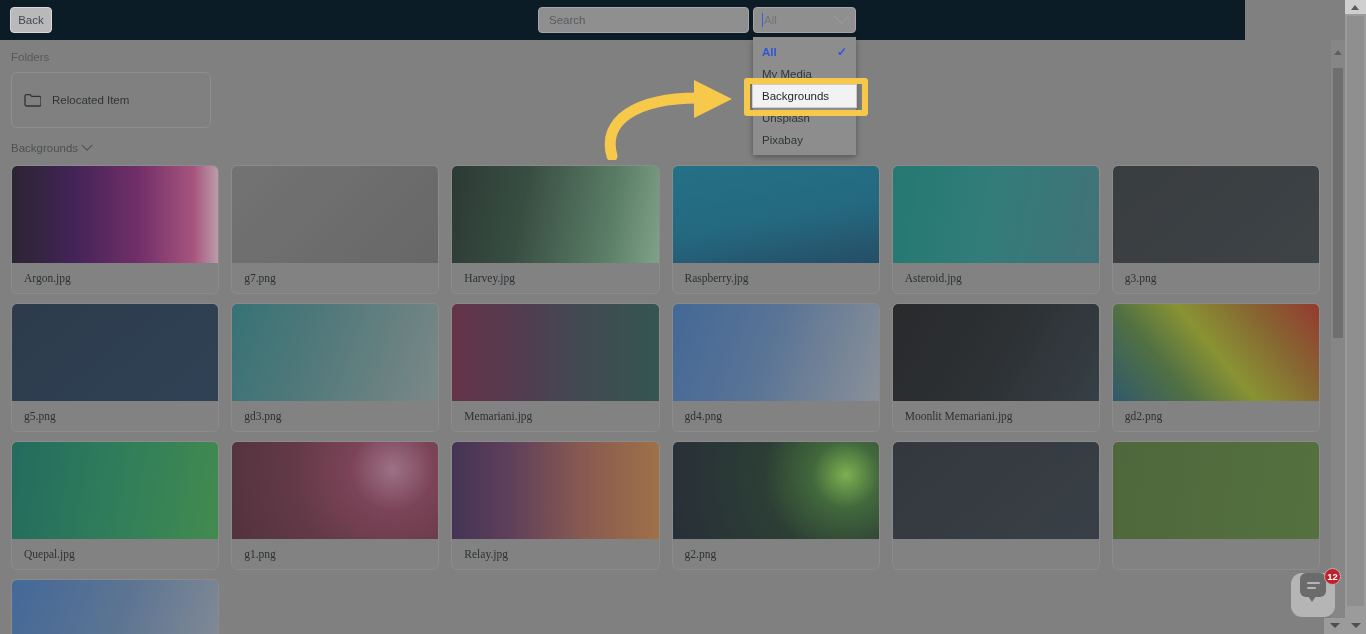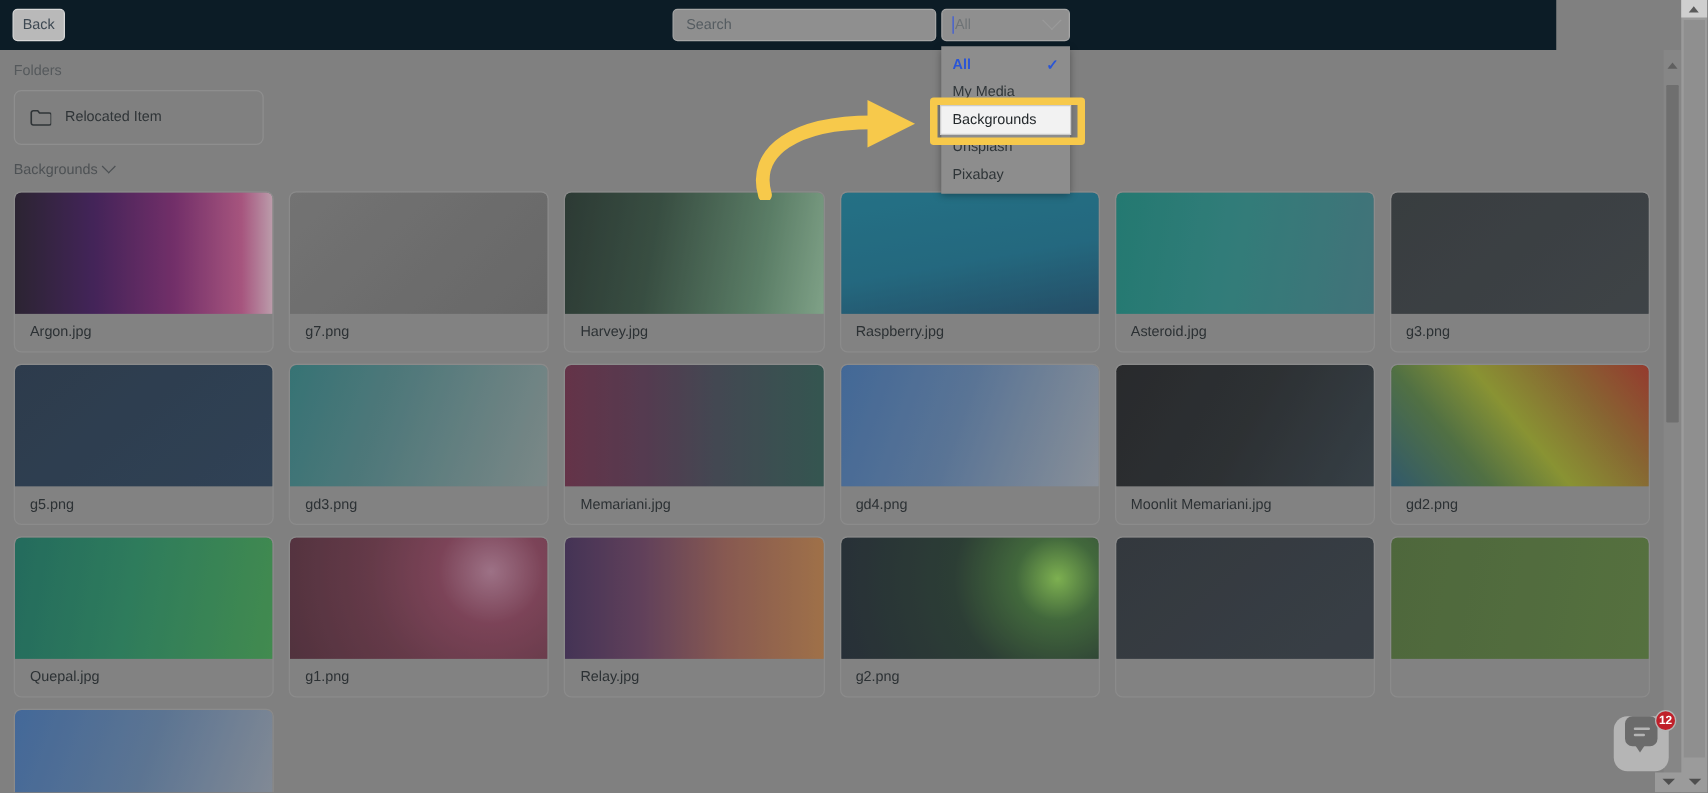--- a/index.html
+++ b/index.html
@@ -124,21 +124,21 @@
     width: 1331px; height: 594px;
     overflow: hidden;
     background: #808080;
   }
   .section-label {
     color: #55595c; font-size: 11.5px;
     padding: 11px 0 0 11px;
   }
   .folder-card {
     margin: 9px 0 0 11px;
-    width: 200px; height: 44px;
+    width: 200px; height: 56px;
     border: 1px solid #8e8e8e;
     border-radius: 6px;
     display: flex; align-items: center;
     padding: 0 12px;
     cursor: pointer;
   }
   .folder-icon {
     width: 17px; height: 14px; margin-right: 11px;
     position: relative; flex: none;
   }
@@ -164,20 +164,21 @@
     grid-template-columns: repeat(6, 1fr);
     gap: 9px 12px;
     padding: 11px 11px 0 11px;
   }
   .card {
     border: 1px solid #8b8b8b;
     border-radius: 6px;
     overflow: hidden;
     background: rgba(255,255,255,.02);
     cursor: pointer;
+    font-family: Liberation Serif, serif;
   }
   .thumb {
     height: 97px;
     border-radius: 5px 5px 0 0;
     position: relative;
     overflow: hidden;
   }
   .thumb::after {
     content: "";
     position: absolute; inset: 0;

